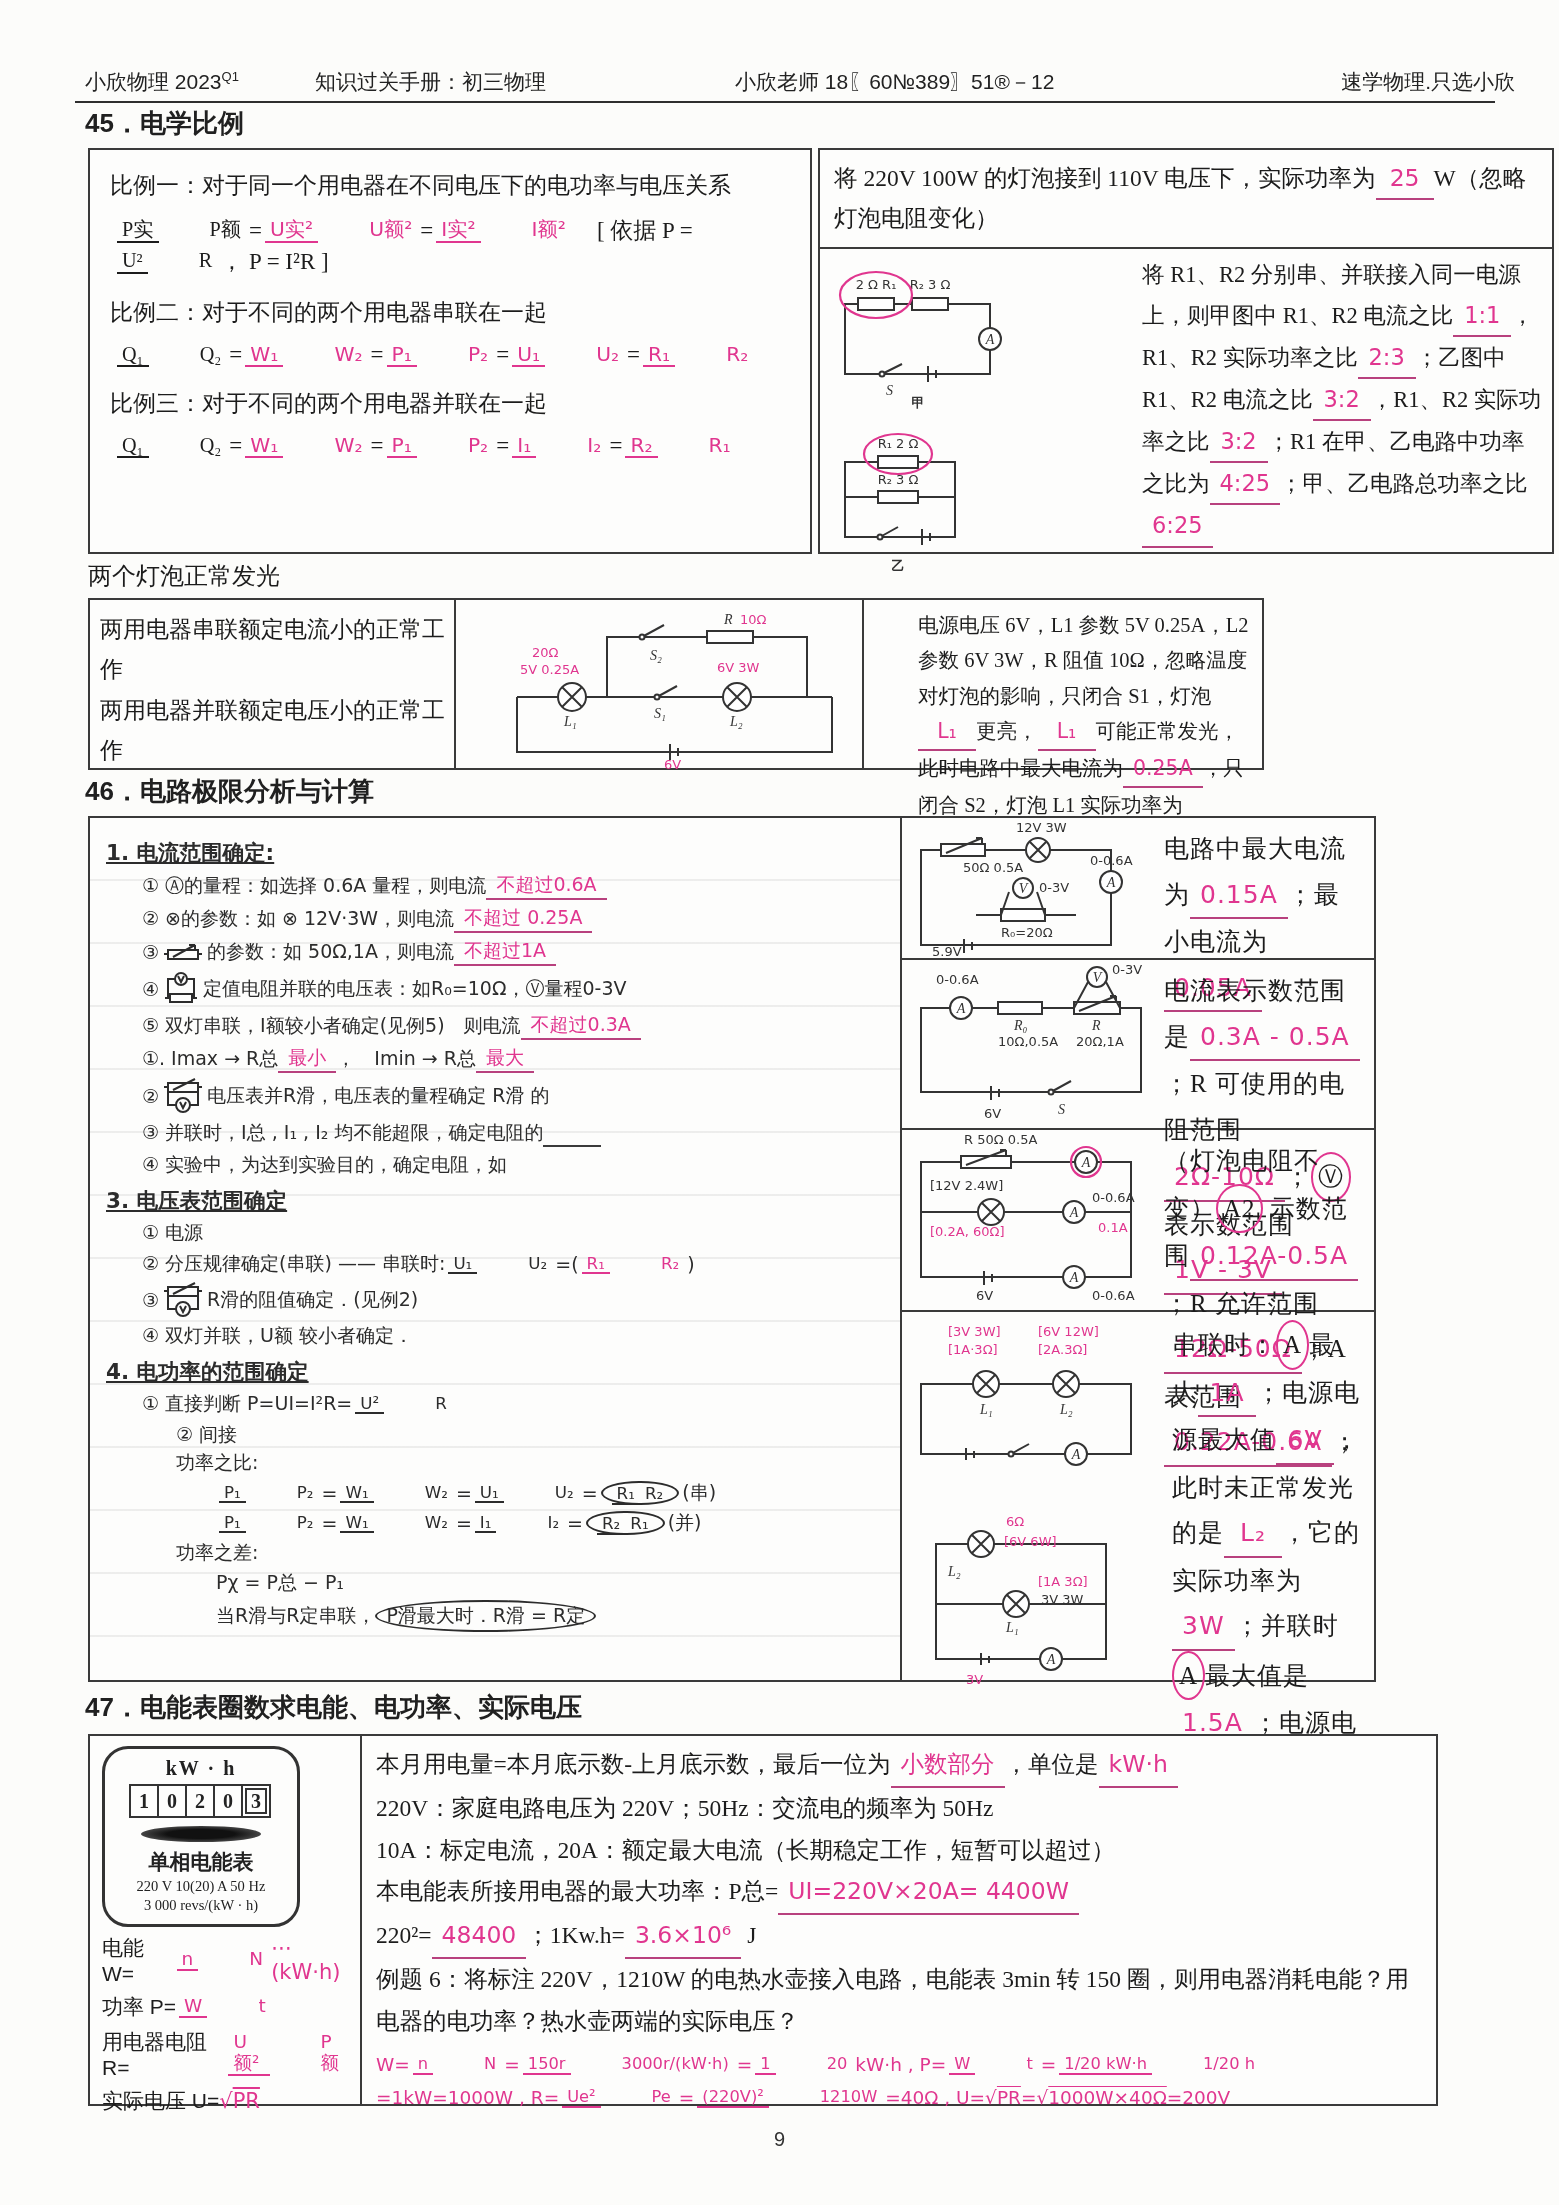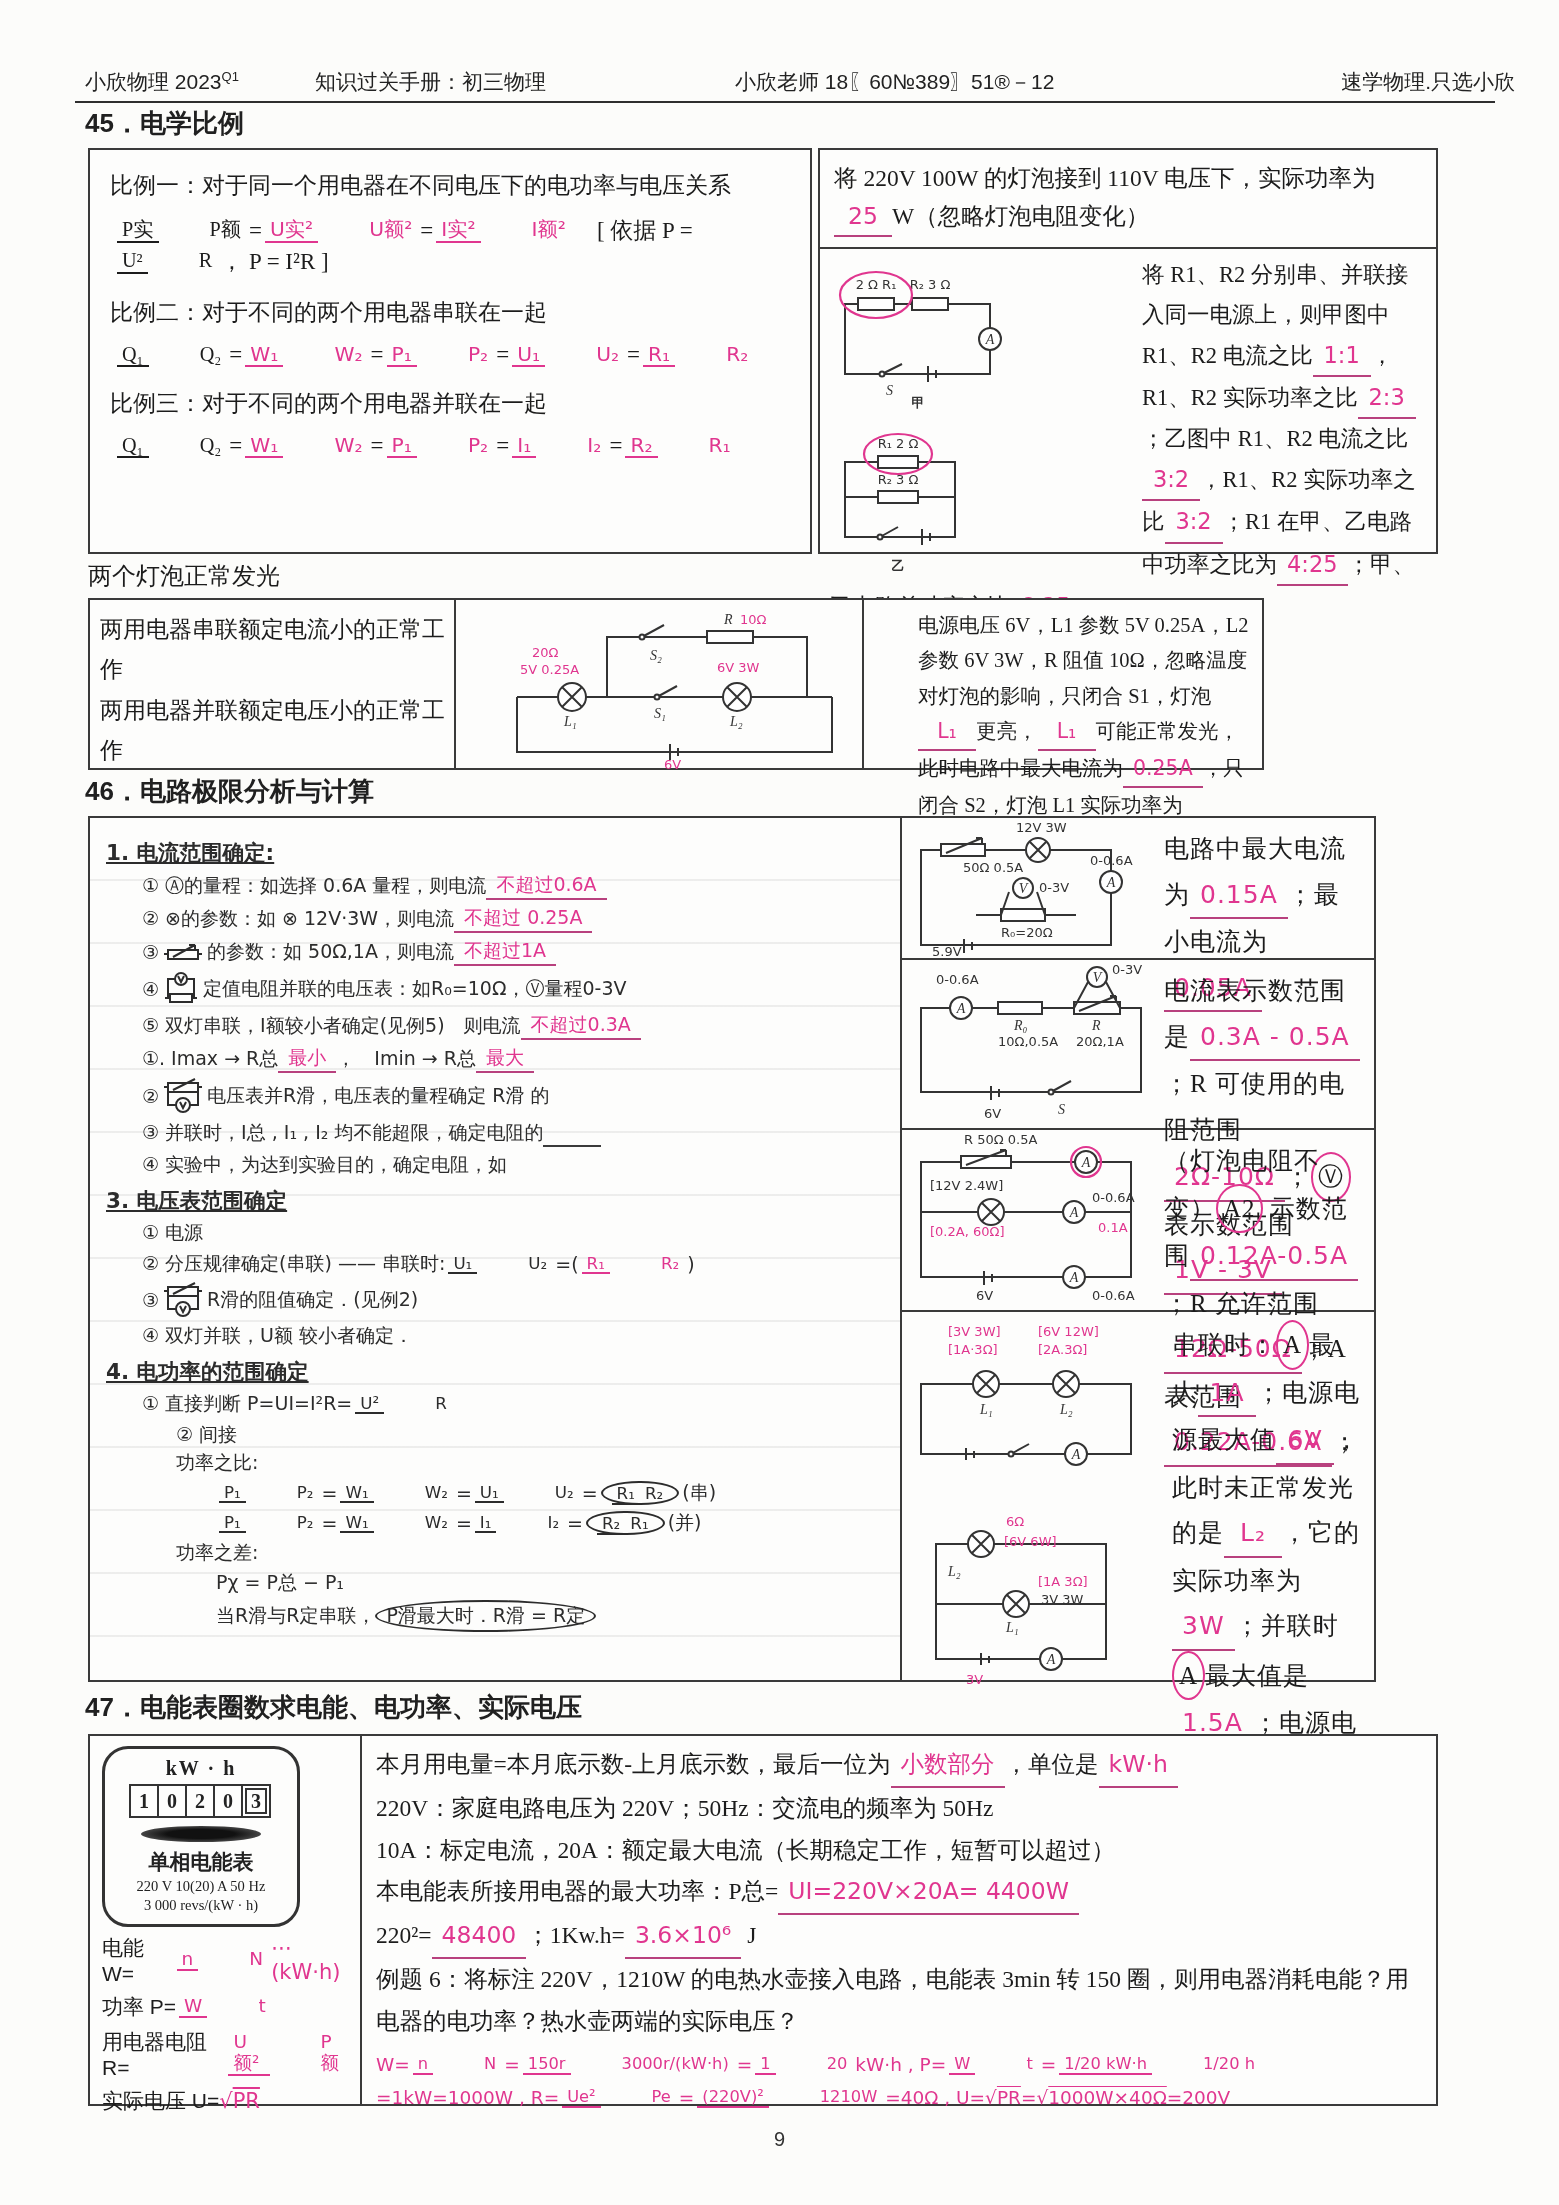--- a/index.html
+++ b/index.html
@@ -27,21 +27,21 @@
   .hdr .h4{flex:1;text-align:right;}
   .rule{position:absolute;top:101px;left:75px;width:1420px;height:2px;background:#2e2e2e;}
   
   .sect{position:absolute;left:85px;font-family:"Liberation Sans",sans-serif;
         font-size:26px;font-weight:bold;color:#202020;}
   
   .box{border:2px solid #3a3a3a;background:#fdfdfc;box-sizing:border-box;position:absolute;}
   #b45l{top:148px;left:88px;width:724px;height:406px;padding:14px 20px;font-size:23px;}
   #b45l .exline{margin:6px 0;}
   #b45l .fline{margin:14px 0 20px 4px;font-size:23px;display:flex;align-items:center;flex-wrap:wrap;}
-  #b45r{top:148px;left:818px;width:620px;height:406px;display:flex;flex-direction:column;}
+  #b45r{top:148px;left:818px;width:736px;height:406px;display:flex;flex-direction:column;}
   #b45r .cellq1{border-bottom:2px solid #3a3a3a;padding:10px 14px;font-size:23.5px;line-height:1.6;}
   #b45r .cellq2{flex:1;padding:6px 10px;font-size:22.5px;line-height:1.78;}
   #b45r .cirwrap{float:left;width:312px;padding-top:4px;}
   
   #bulbsHead{position:absolute;top:560px;left:88px;font-size:24px;}
   #bulbs{top:598px;left:88px;width:1176px;height:172px;display:flex;gap:42px;}
   #bulbs .t{width:346px;border-right:2px solid #3a3a3a;padding:10px 8px 0 10px;
             font-size:23px;line-height:1.75;}
   #bulbs .c{width:360px;border-right:2px solid #3a3a3a;padding:2px 0 0 4px;}
   #bulbs .r{flex:1;padding:8px 12px;font-size:20.5px;line-height:1.72;}

